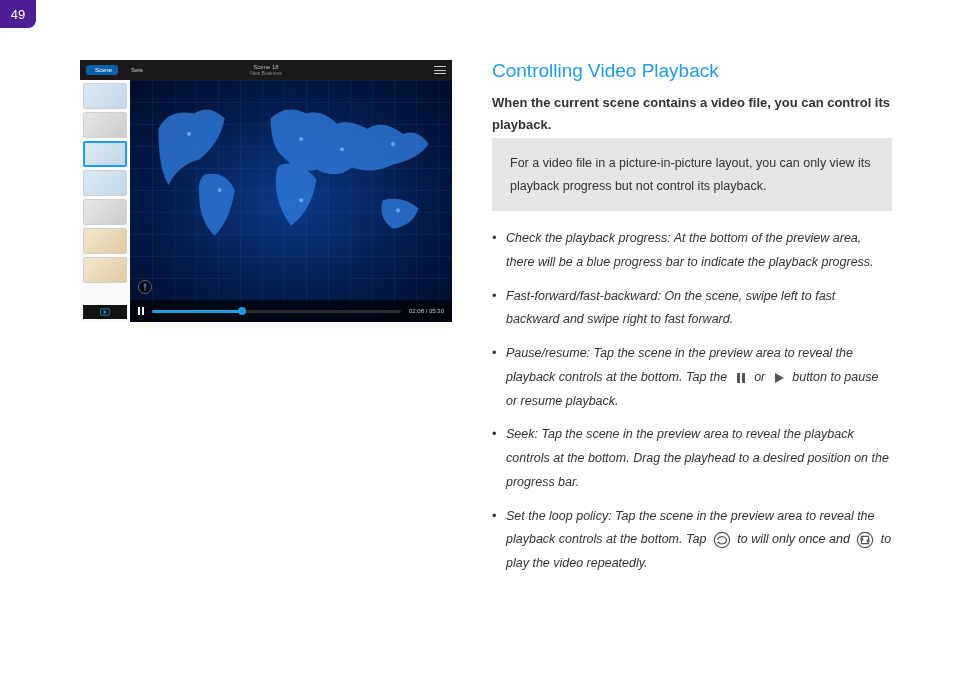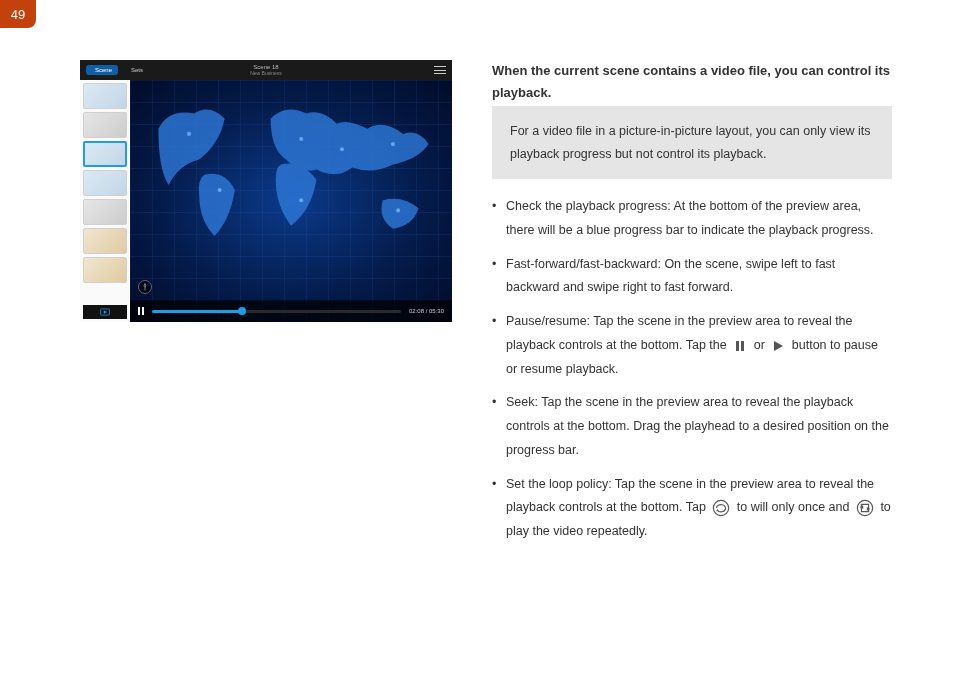--- a/index.html
+++ b/index.html
@@ -9,21 +9,21 @@
     color: #333;
     background: #fff;
     width: 954px;
     height: 676px;
     position: relative;
   }
   .page-tab {
     position: absolute;
     top: 0; left: 0;
     width: 36px; height: 28px;
-    background: #c2410c;
+    background: #4c1d95;
     color: #fff;
     display: flex;
     align-items: center;
     justify-content: center;
     font-size: 13px;
     border-bottom-right-radius: 8px;
   }
   .content {
     display: flex;
     padding: 60px 60px 0 80px;
@@ -185,20 +185,21 @@
     margin-bottom: 16px;
     font-size: 12.5px;
   }
   ul.bullets { list-style: none; }
   ul.bullets li {
     position: relative;
     padding-left: 14px;
     line-height: 1.9;
     margin-bottom: 10px;
     font-size: 12.5px;
+    font-style: italic;
   }
   ul.bullets li::before {
     content: "•";
     position: absolute;
     left: 0; top: 0;
     color: #333;
   }
   .inline-icon {
     display: inline-flex;
     vertical-align: middle;
@@ -300,20 +301,21 @@
             <div class="fill"></div>
             <div class="knob"></div>
           </div>
           <div class="time">02:08 / 05:30</div>
         </div>
       </div>
     </div>
   </div>
 
   <div class="doc">
+    <h2>Controlling Video Playback</h2>
     <p class="intro">When the current scene contains a video file, you can control its playback.</p>
     <div class="note">For a video file in a picture-in-picture layout, you can only view its playback progress but not control its playback.</div>
     <ul class="bullets">
       <li>Check the playback progress: At the bottom of the preview area, there will be a blue progress bar to indicate the playback progress.</li>
       <li>Fast-forward/fast-backward: On the scene, swipe left to fast backward and swipe right to fast forward.</li>
       <li>
         <span>Pause/resume: Tap the scene in the preview area to reveal the playback controls at the bottom. Tap the </span>
         <span class="inline-icon">
           <svg viewBox="0 0 14 14">
               <rect x="3" y="2" width="3" height="10" fill="#555"></rect>

